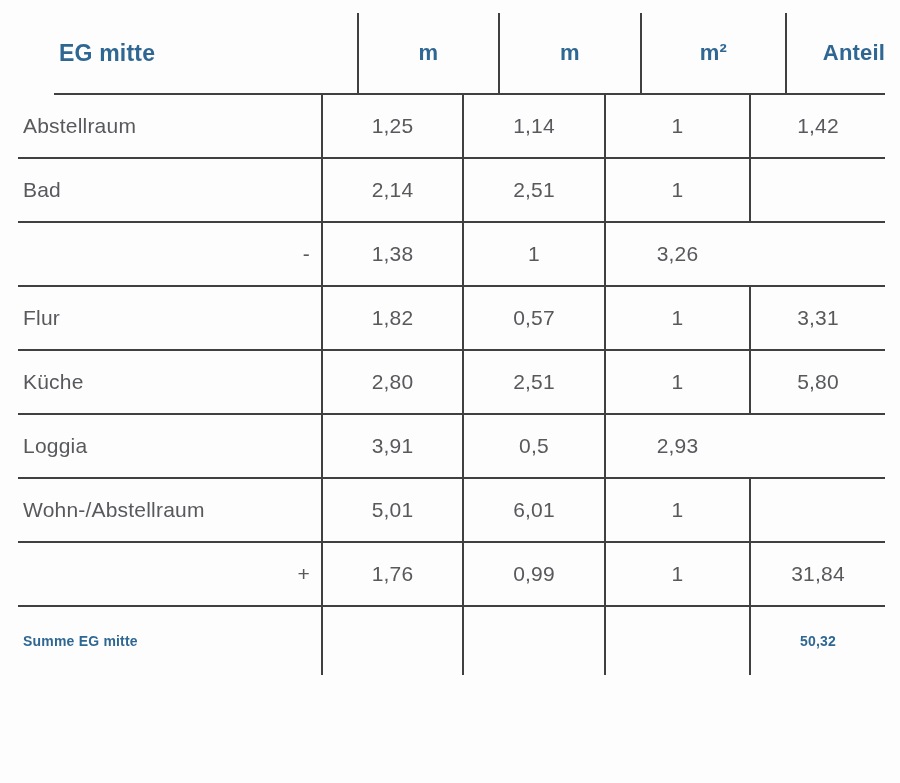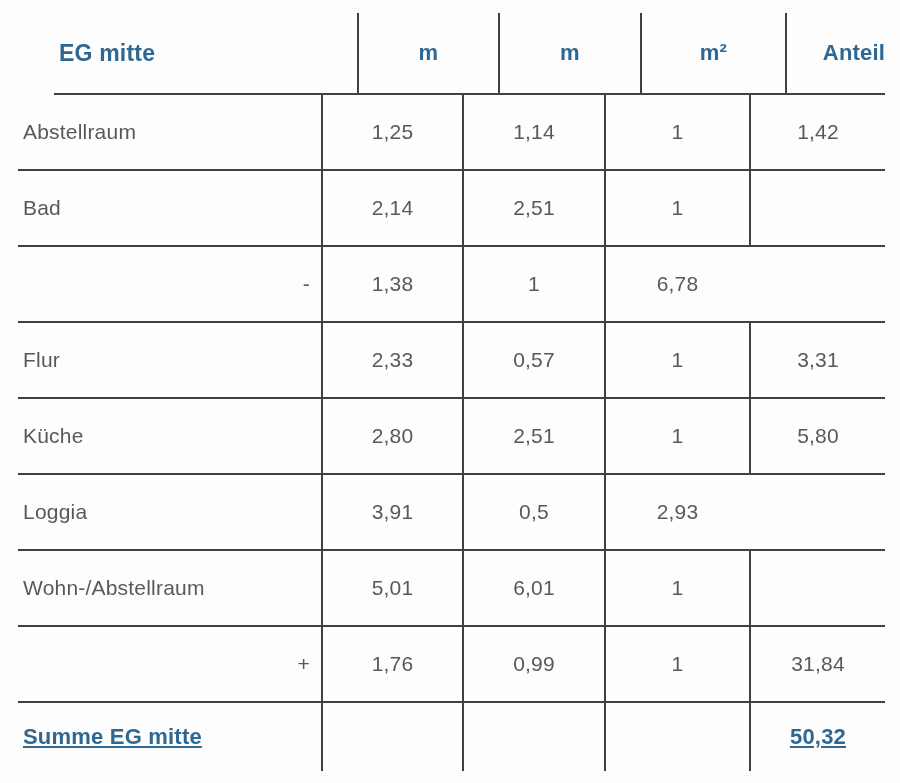--- a/index.html
+++ b/index.html
@@ -19,37 +19,37 @@
   }
   .mtable{
     position:absolute;left:18px;top:13px;width:867px;
   }
   .row{
     display:grid;
     grid-template-columns:303px 141px 142px 145px 136px;
     border-bottom:2px solid var(--line);
   }
   .row.header{height:82px;margin-left:36px;}
-  .row.data{height:76px;}
+  .row.data{height:64px;}
   .row.footer{height:68px;border-bottom:none;}
   .cell{
     display:flex;align-items:center;justify-content:center;
     font-size:21px;color:var(--body-text);
     letter-spacing:.2px;
     overflow:hidden;white-space:nowrap;
   }
   .cell.c2,.cell.c3,.cell.c4,.cell.c5{border-left:2px solid var(--line);}
   .cell.label{justify-content:flex-start;padding-left:5px;}
   .cell.label.op{justify-content:flex-end;padding-right:11px;}
   .header .cell{
     color:var(--accent);font-weight:700;font-size:22px;
   }
   .header .cell.label{font-size:23px;}
   .footer .cell{
-    color:var(--accent);font-weight:700;font-size:22px;text-decoration:underline;
+    color:var(--accent);font-weight:700;font-size:14px;
   }
 </style>
 </head>
 <body>
 
 <div class="page">
   <div class="mtable">
 
     <div class="row header">
       <div class="cell label c1">EG mitte</div>
@@ -72,26 +72,26 @@
       <div class="cell c2">2,14</div>
       <div class="cell c3">2,51</div>
       <div class="cell c4">1</div>
       <div class="cell c5"></div>
     </div>
 
     <div class="row data">
       <div class="cell label op c1">-</div>
       <div class="cell c3">1,38</div>
       <div class="cell c4">1</div>
-      <div class="cell c5">6,78</div>
+      <div class="cell c5">3,26</div>
     </div>
 
     <div class="row data">
       <div class="cell label c1">Flur</div>
-      <div class="cell c2">2,33</div>
+      <div class="cell c2">1,82</div>
       <div class="cell c3">0,57</div>
       <div class="cell c4">1</div>
       <div class="cell c5">3,31</div>
     </div>
 
     <div class="row data">
       <div class="cell label c1">Küche</div>
       <div class="cell c2">2,80</div>
       <div class="cell c3">2,51</div>
       <div class="cell c4">1</div>

